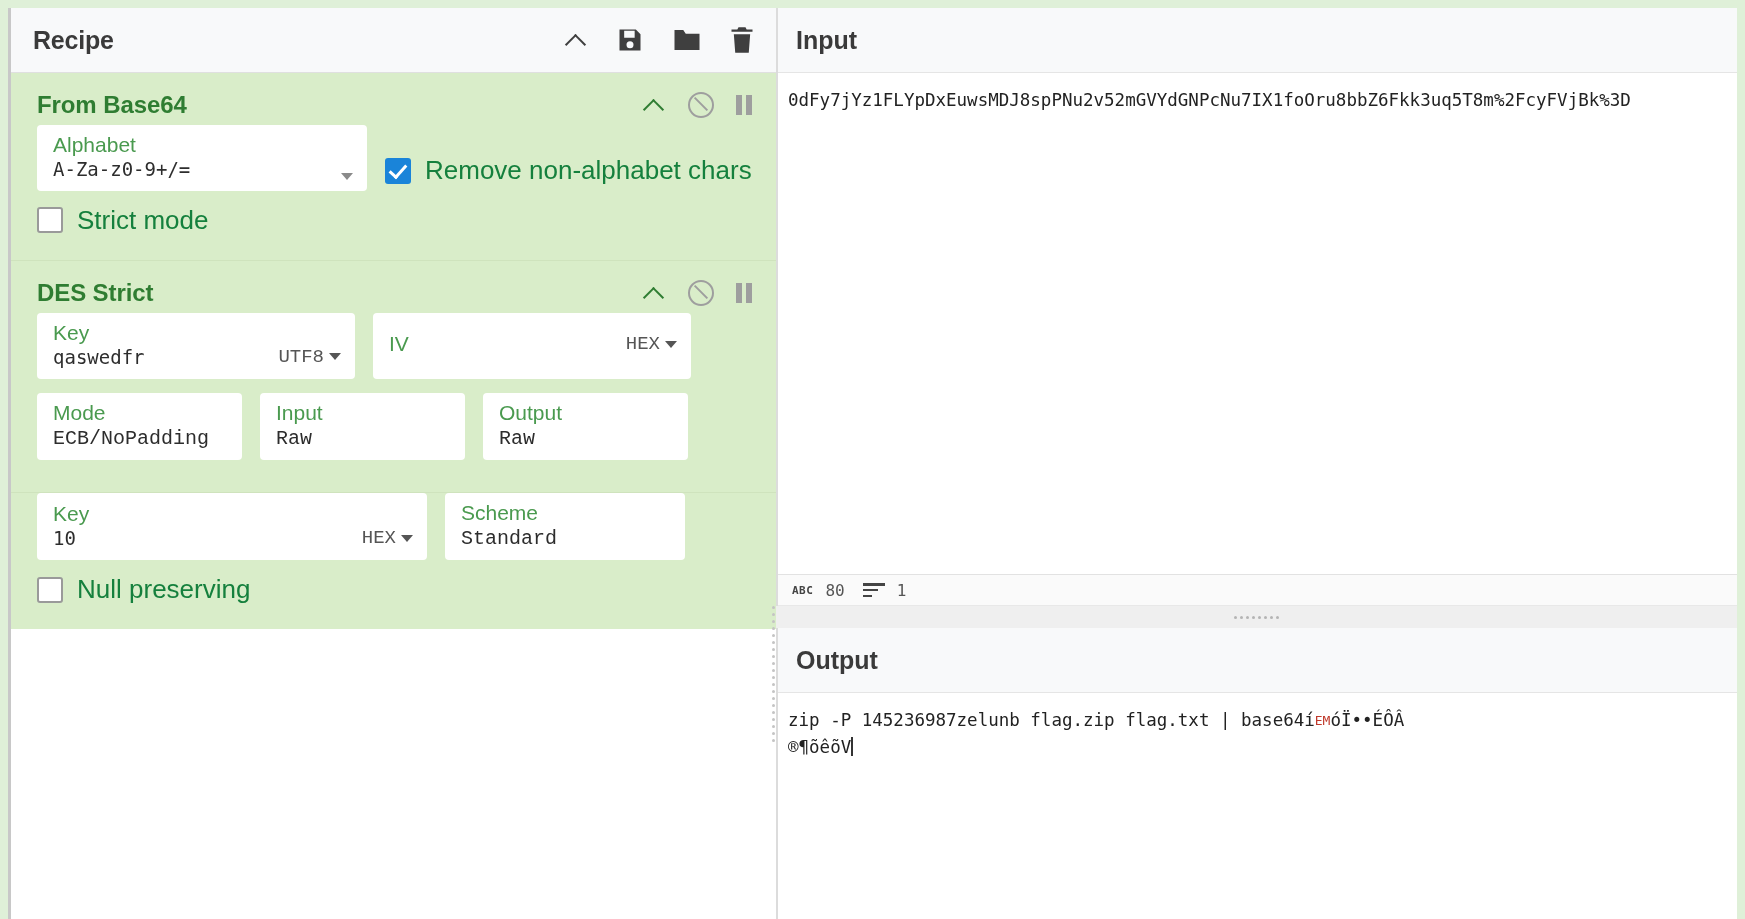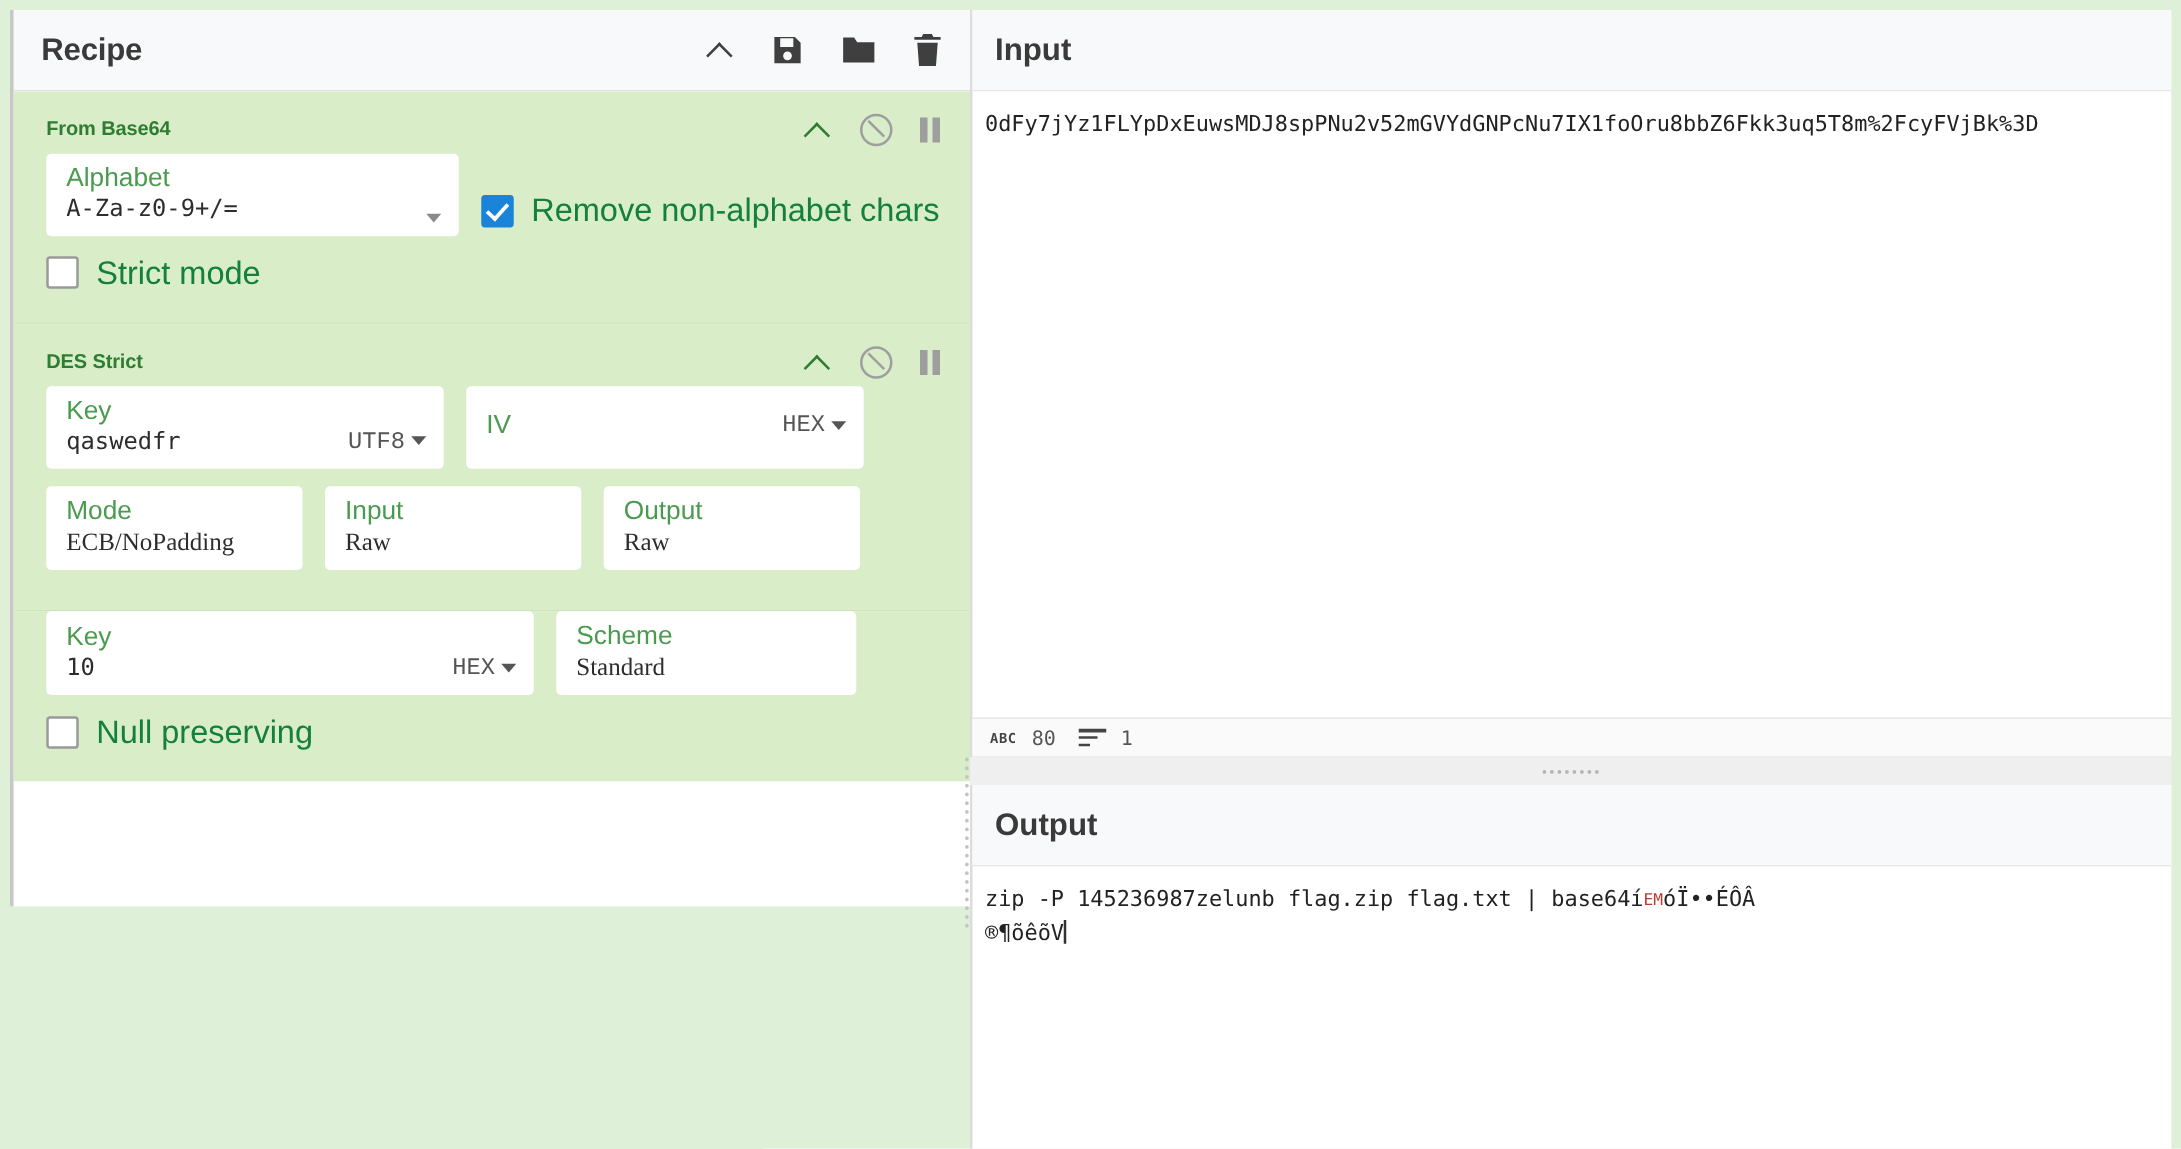--- a/index.html
+++ b/index.html
@@ -13,21 +13,21 @@
     position: relative;
     width: 1745px; height: 919px;
     background: #dff0d8;
     box-sizing: border-box;
   }
 
   
   .recipe-pane {
     position: absolute;
     left: 8px; top: 8px;
-    width: 768px; height: 717px;
+    width: 768px; height: 911px;
     background: #ffffff;
     display: flex; flex-direction: column;
     box-sizing: border-box;
     border-left: 3px solid #c8c8c8;
   }
   .pane-title-bar {
     height: 65px;
     background: #f8f9fa;
     border-bottom: 1px solid #e0e0e0;
     display: flex; align-items: center;
@@ -77,21 +77,21 @@
     border-bottom: 1px solid #cfe3bd;
     padding: 0 0 18px 0;
     position: relative;
   }
   .op-header {
     display: flex; align-items: center;
     padding: 18px 22px 6px 26px;
     box-sizing: border-box;
   }
   .op-title {
-    font-size: 16px;
+    font-size: 24px;
     font-weight: bold;
     color: #2f7d32;
     letter-spacing: -0.1px;
   }
   .op-icons {
     margin-left: auto;
     display: flex; align-items: center; gap: 22px;
   }
   .op-icons .chev { color: #2f7d32; }
   .icon-ban {
@@ -142,21 +142,21 @@
   }
   .arg-value {
     font-family: "DejaVu Sans Mono", monospace;
     font-size: 19px;
     color: #2d2d2d;
     line-height: 1.15;
     white-space: nowrap;
     overflow: hidden;
   }
   .arg-value.sans {
-    font-family: Liberation Serif, serif;
+    font-family: Liberation Mono, monospace;
     font-size: 20px;
   }
   .arg-suffix {
     font-size: 19px;
     color: #555;
     margin-left: auto;
     padding-left: 10px;
     padding-bottom: 1px;
     white-space: nowrap;
     display: flex; align-items: center; gap: 5px; font-family: Liberation Mono, monospace;

